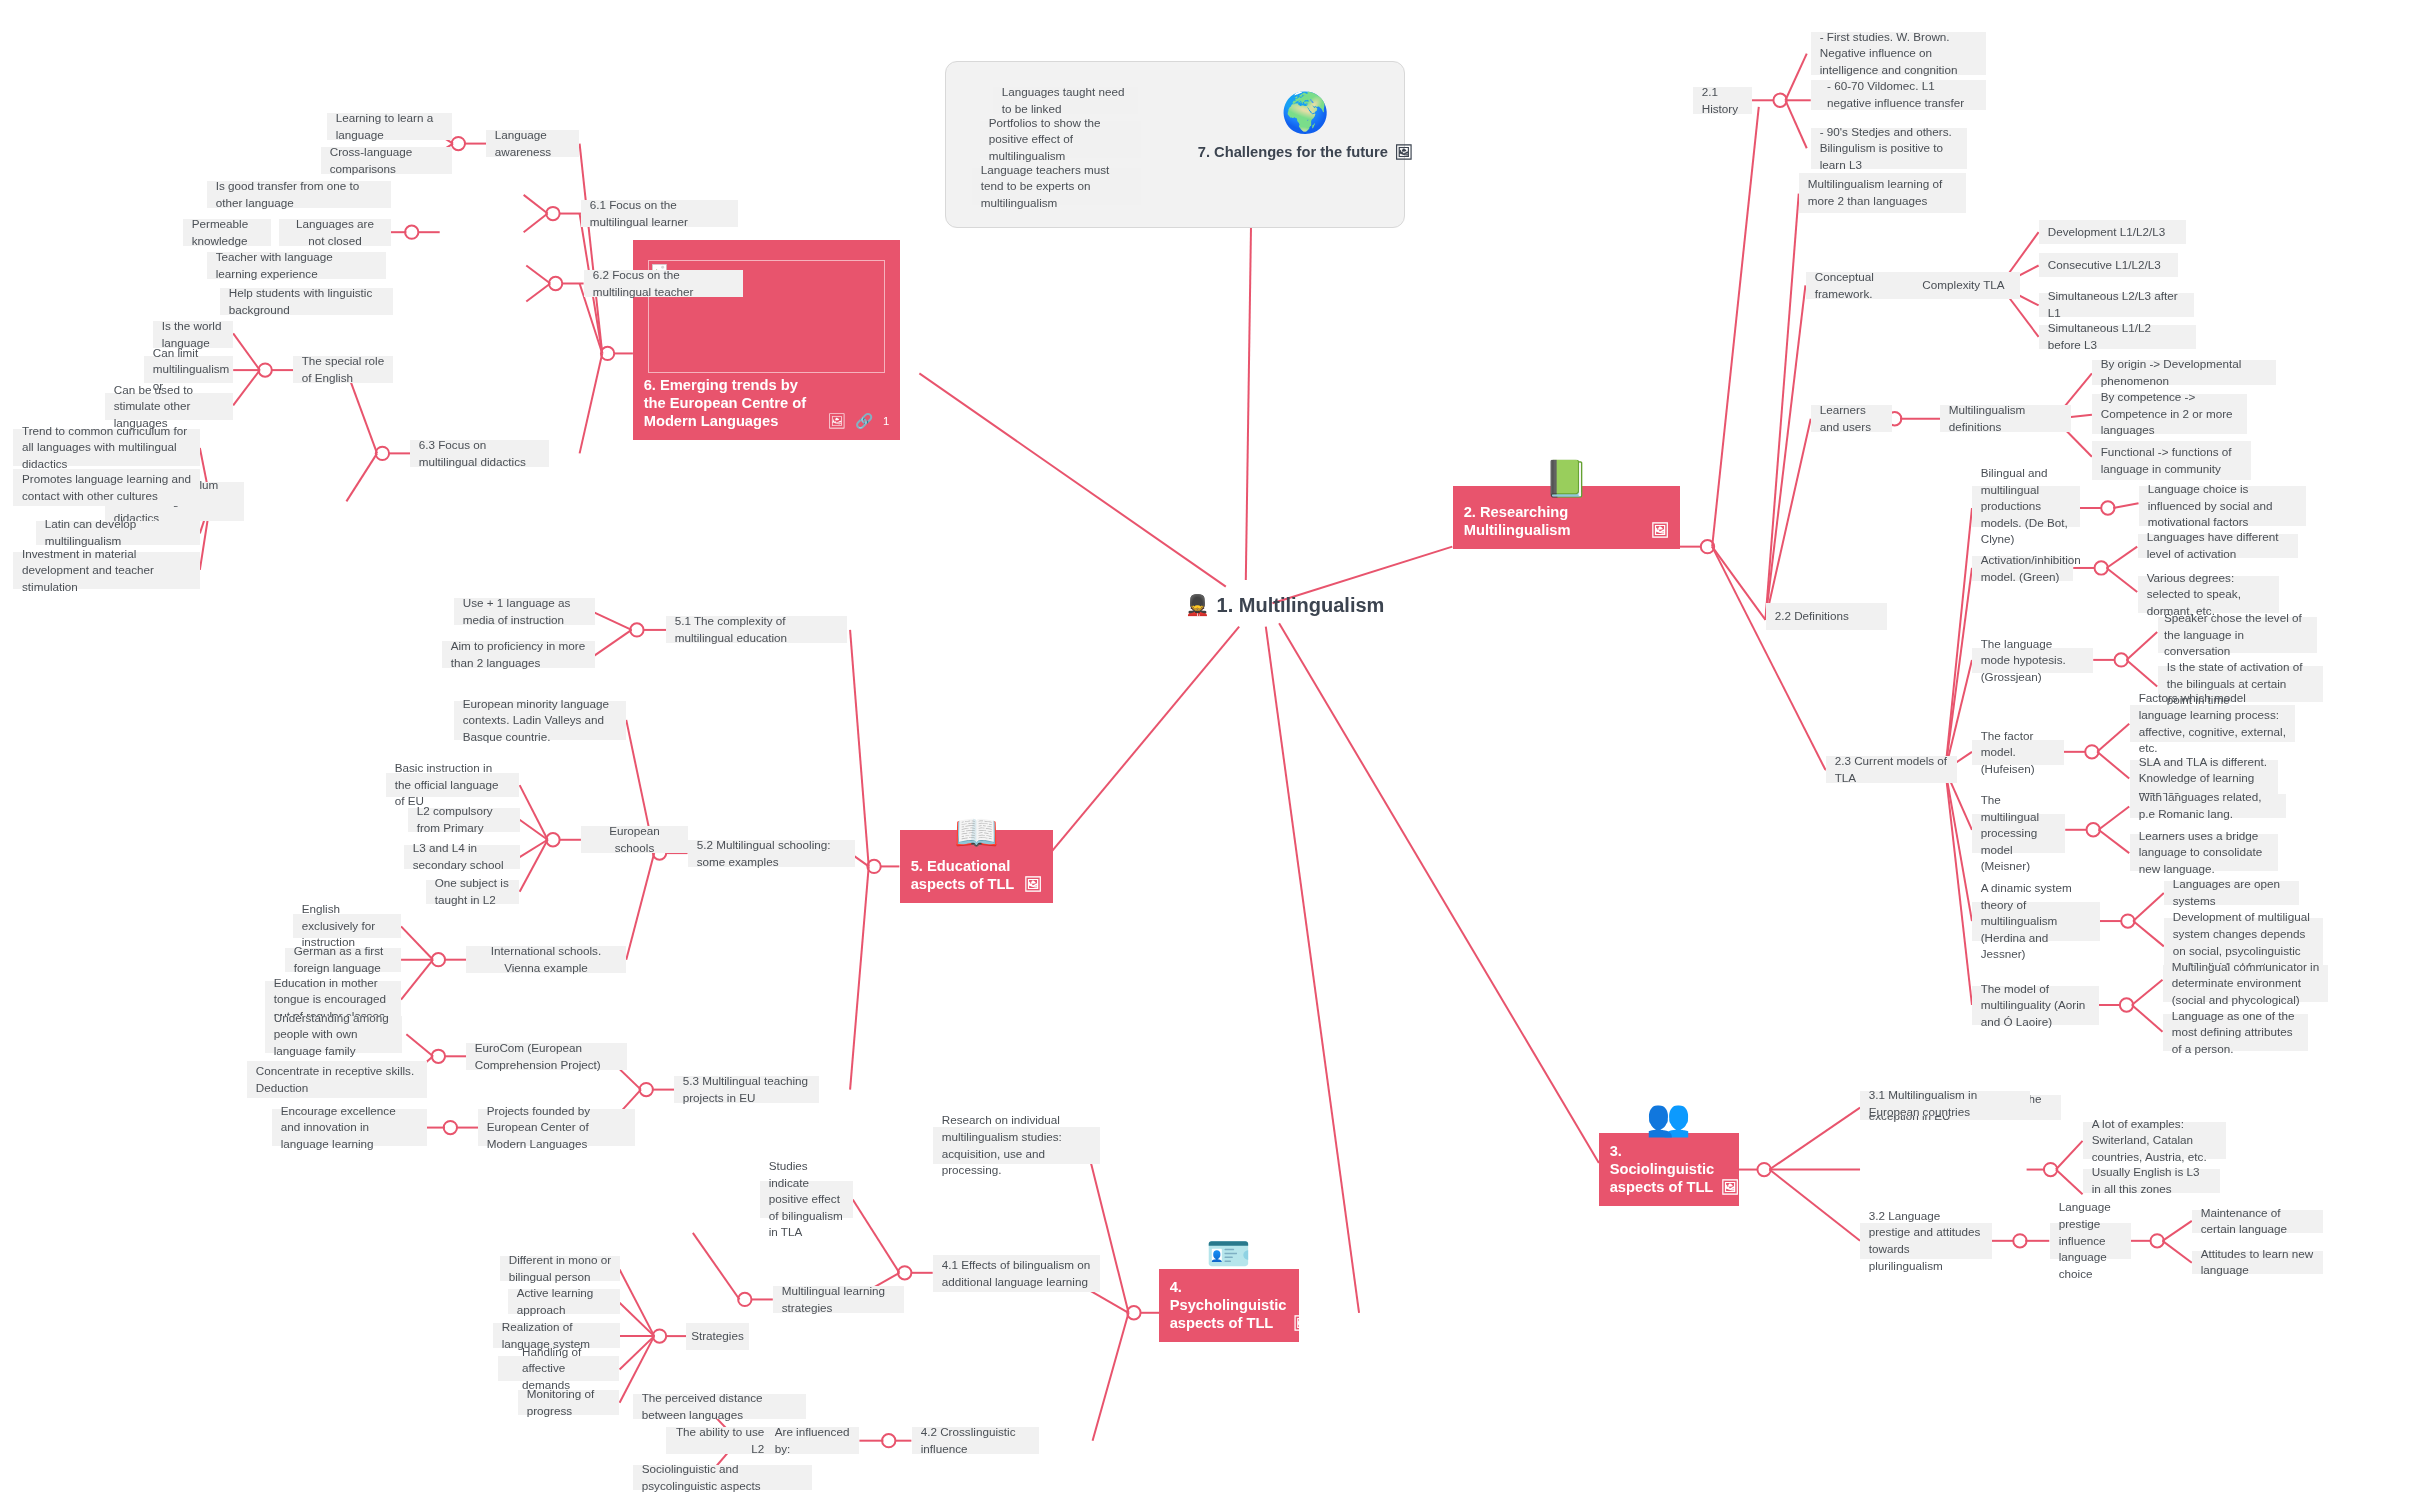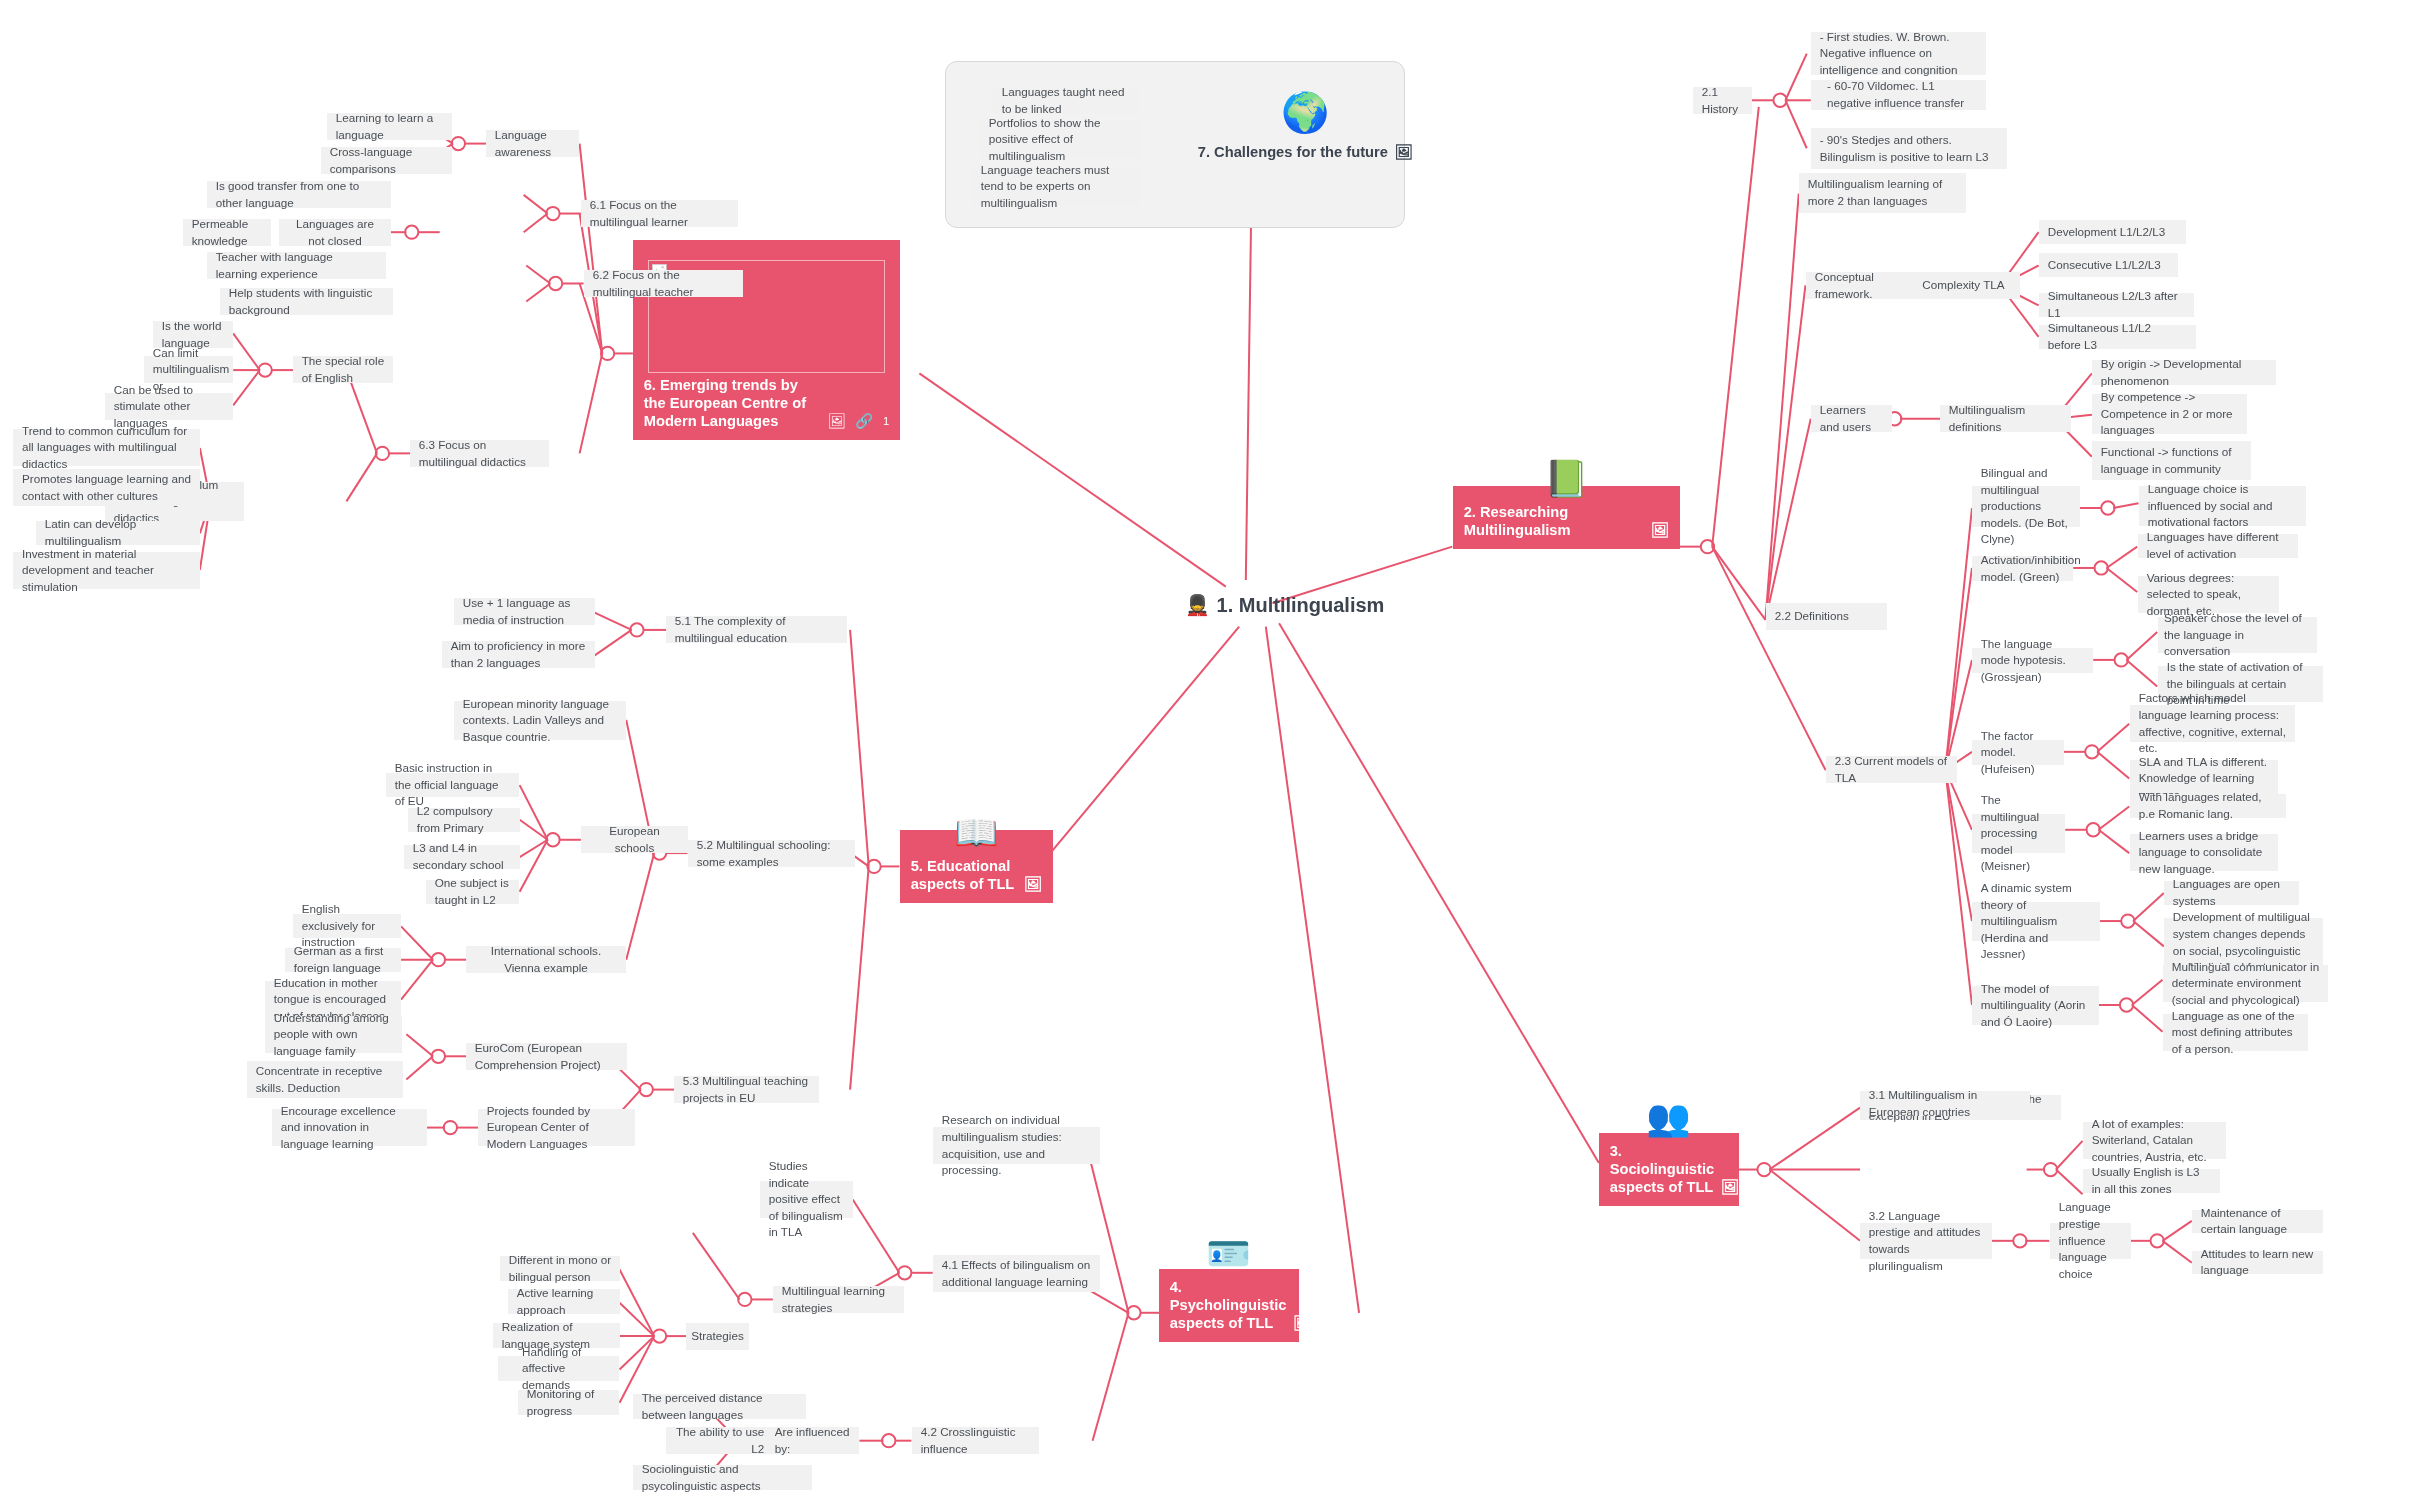--- a/index.html
+++ b/index.html
@@ -336,21 +336,21 @@
 
 <div class="node box" style="left:1693px;top:87px;width:59px;height:27px;">
       <span>2.1 History</span>
     </div>
 <div class="node box" style="left:1811px;top:32px;width:175px;height:43px;">
       <span>- First studies. W. Brown. Negative influence on intelligence and congnition</span>
     </div>
 <div class="node box" style="left:1811px;top:80px;width:175px;height:30px;padding-left:16px;">
       <span>- 60-70 Vildomec. L1 negative influence transfer</span>
     </div>
-<div class="node box" style="left:1811px;top:128px;width:196px;height:41px;">
+<div class="node box" style="left:1811px;top:128px;width:156px;height:41px;">
       <span>- 90's Stedjes and others. Bilingulism is positive to learn L3</span>
     </div>
 
 <div class="node box" style="left:1799px;top:173px;width:167px;height:40px;">
       <span>Multilingualism learning of more 2 than languages</span>
     </div>
 <div class="node box" style="left:1766px;top:603px;width:121px;height:27px;">
       <span>2.2 Definitions</span>
     </div>
 
@@ -602,21 +602,21 @@
 
 <div class="node box" style="left:674px;top:1076px;width:145px;height:27px;">
       <span>5.3 Multilingual teaching projects in EU</span>
     </div>
 <div class="node box" style="left:466px;top:1043px;width:161px;height:27px;">
       <span>EuroCom (European Comprehension Project)</span>
     </div>
 <div class="node box" style="left:265px;top:1016px;width:137px;height:37px;">
       <span>Understanding among people with own language family</span>
     </div>
-<div class="node box" style="left:247px;top:1061px;width:156px;height:37px;">
+<div class="node box" style="left:247px;top:1061px;width:180px;height:37px;">
       <span>Concentrate in receptive skills. Deduction</span>
     </div>
 <div class="node box" style="left:478px;top:1109px;width:157px;height:37px;">
       <span>Projects founded by European Center of Modern Languages</span>
     </div>
 <div class="node box" style="left:272px;top:1109px;width:155px;height:37px;">
       <span>Encourage excellence and innovation in language learning</span>
     </div>
 
 <div class="node topic" style="left:633px;top:240px;width:267px;height:200px;">

